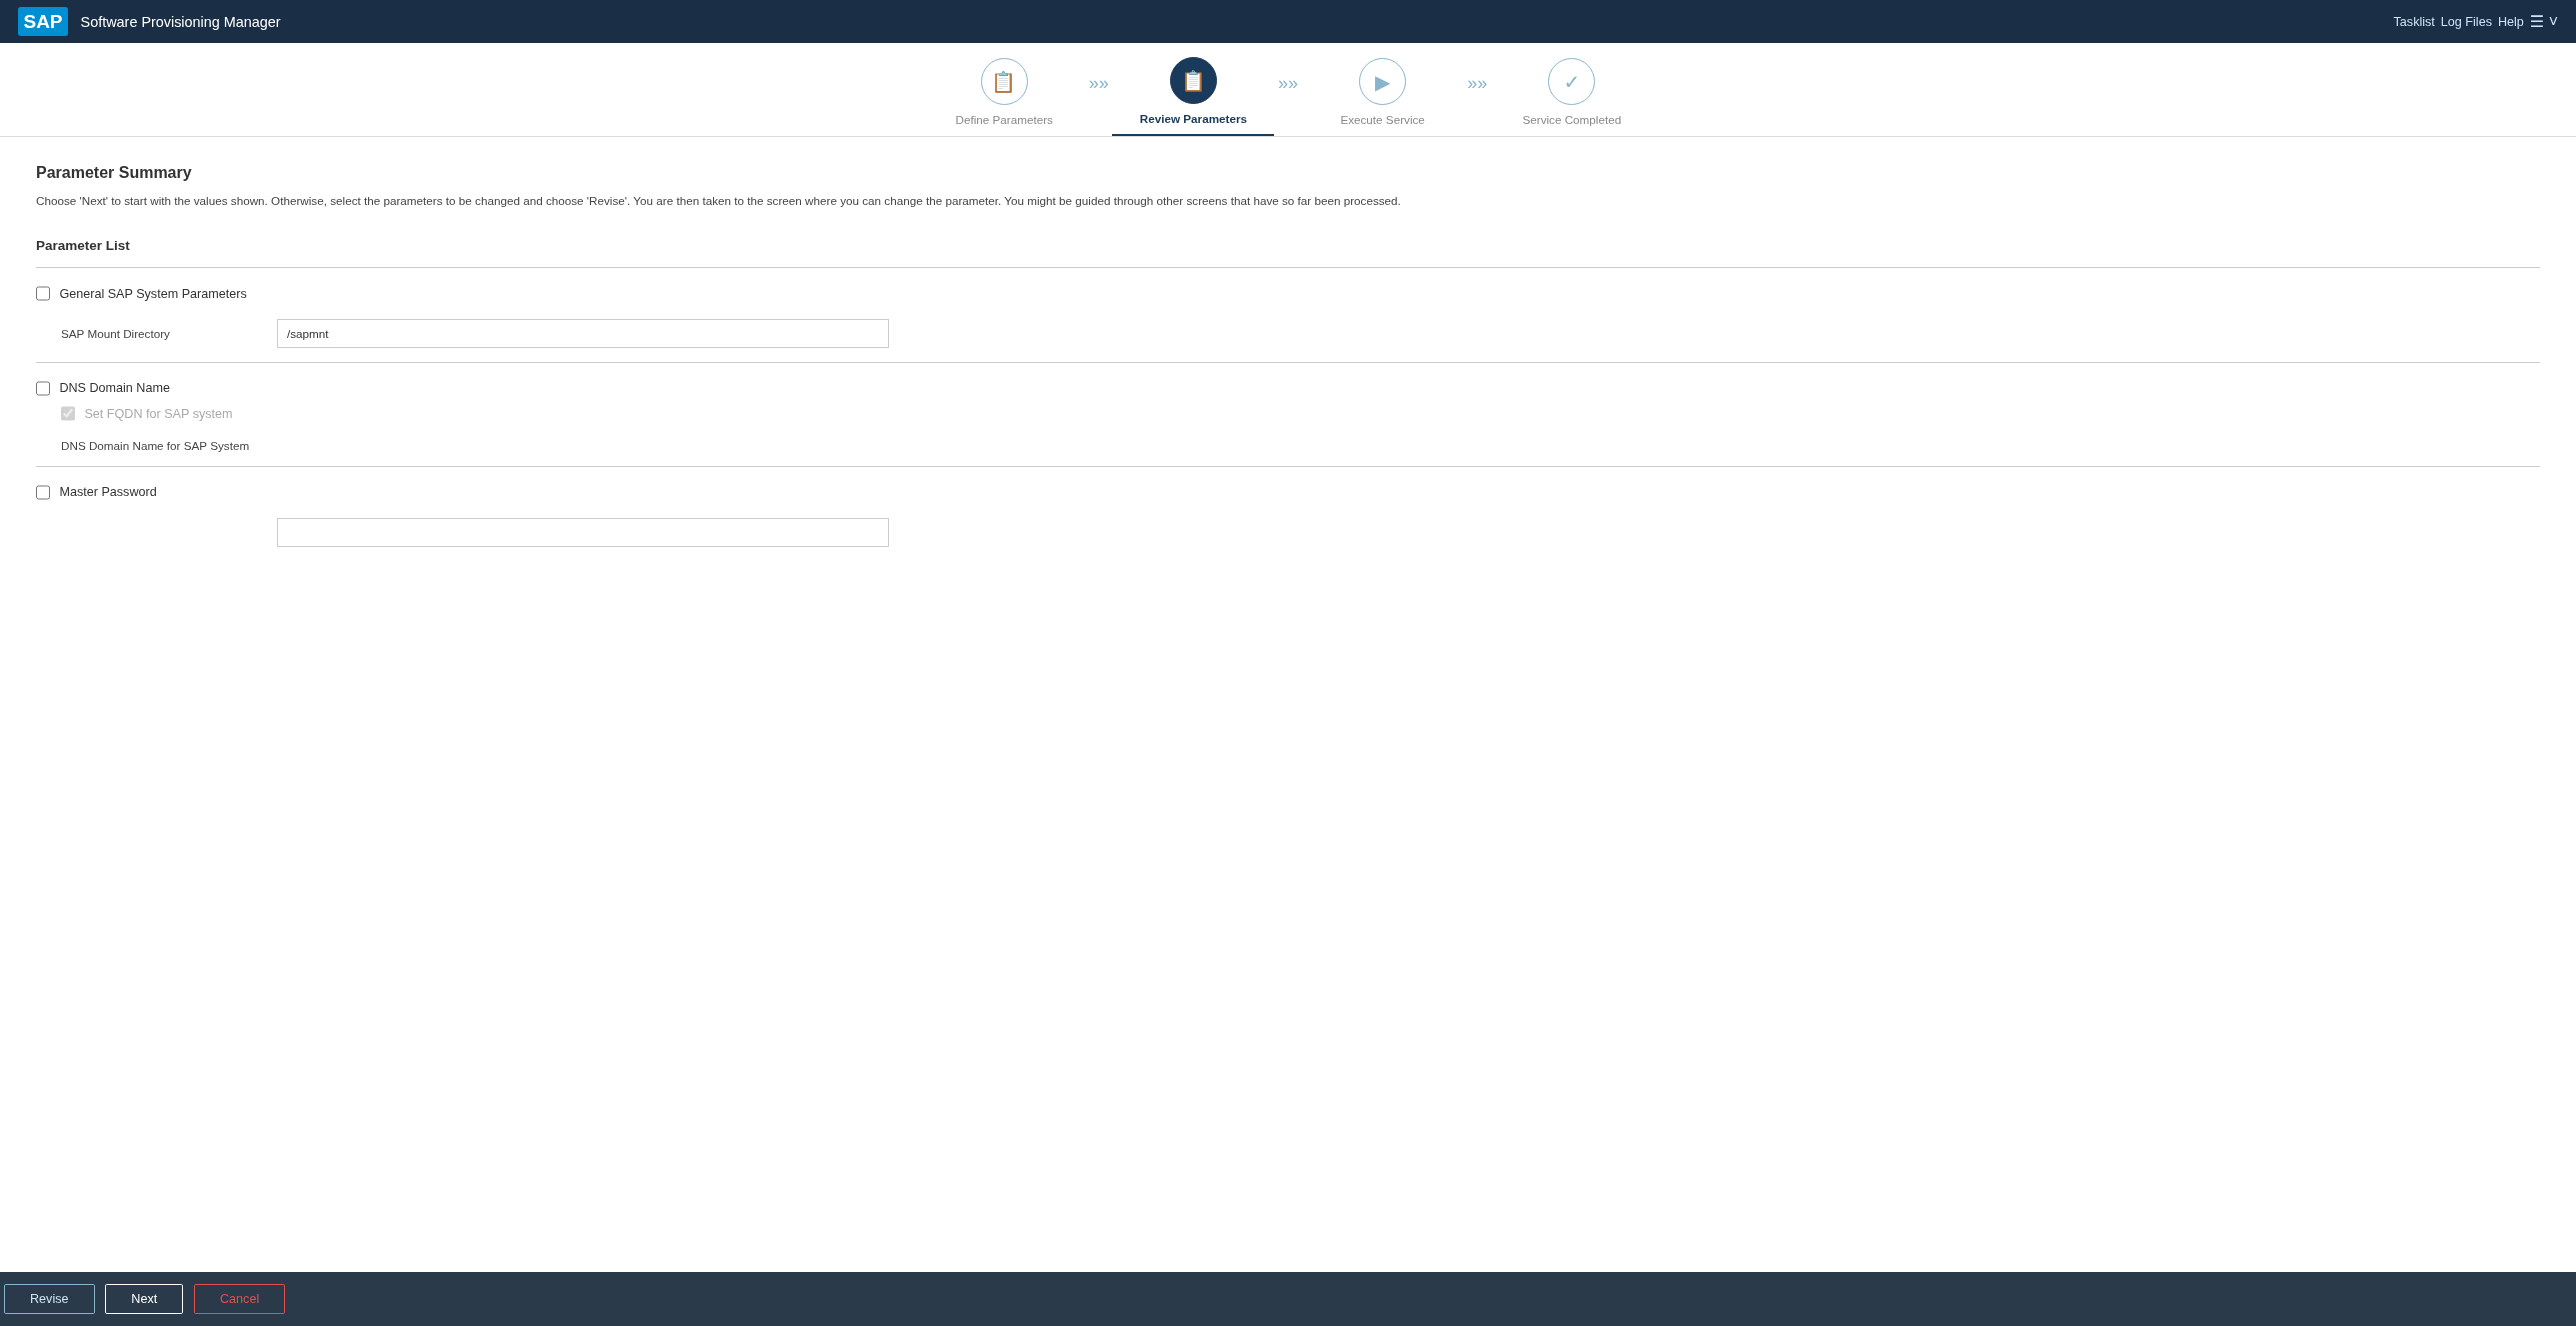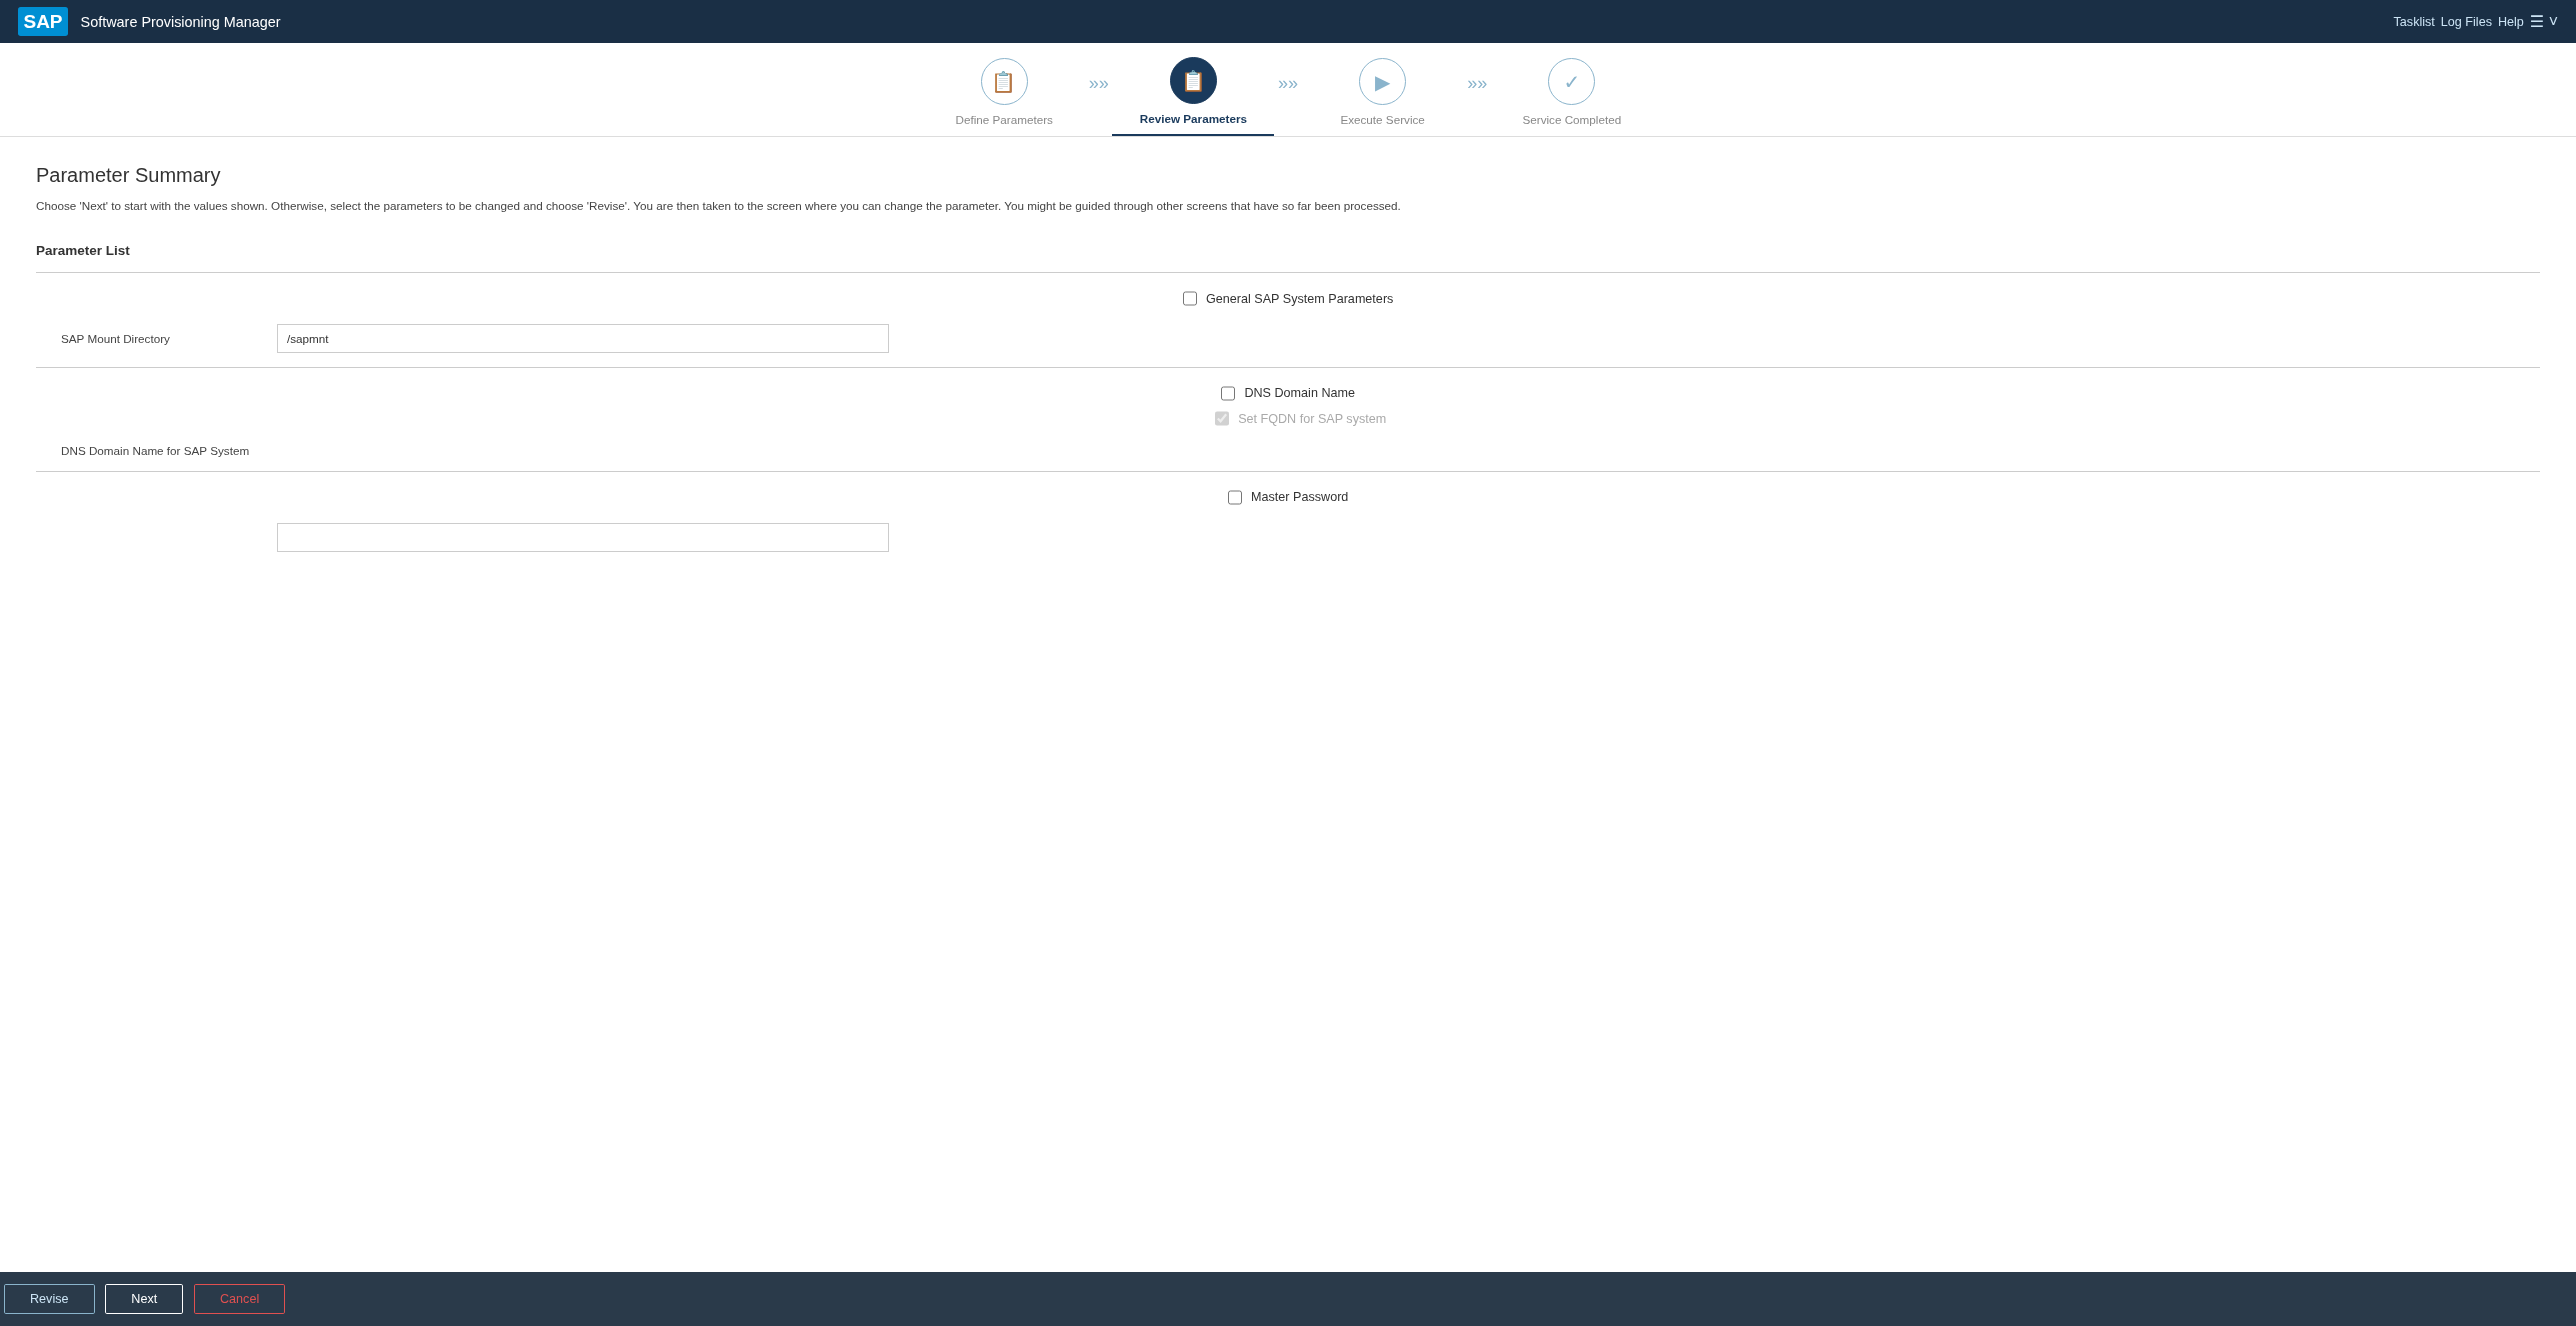--- a/index.html
+++ b/index.html
@@ -93,22 +93,22 @@
 
     
     .main-content {
       flex: 1;
       background: white;
       padding: 27px 36px;
       overflow-y: auto;
     }
 
     .section-title {
-      font-size: 20px;
-      font-weight: normal;
+      font-size: 16px;
+      font-weight: bold;
       margin-bottom: 10.8px;
     }
     .section-description {
       font-size: 11.7px;
       color: #444;
       line-height: 1.6;
       margin-bottom: 27px;
     }
 
     .param-list-title {
@@ -119,21 +119,20 @@
 
     .divider { border: none; border-top: 0.9px solid #ccc; margin: 7.2px 0; }
 
     .param-group { margin-bottom: 0; }
 
     .param-group-header {
       display: flex;
       align-items: center;
       gap: 9px;
       padding: 10.8px 0;
-      justify-content: center;
     }
 
     .checkbox-wrapper {
       display: flex;
       align-items: center;
       gap: 9px;
     }
     .checkbox-wrapper input[type="checkbox"] {
       width: 14.4px;
       height: 14.4px;

